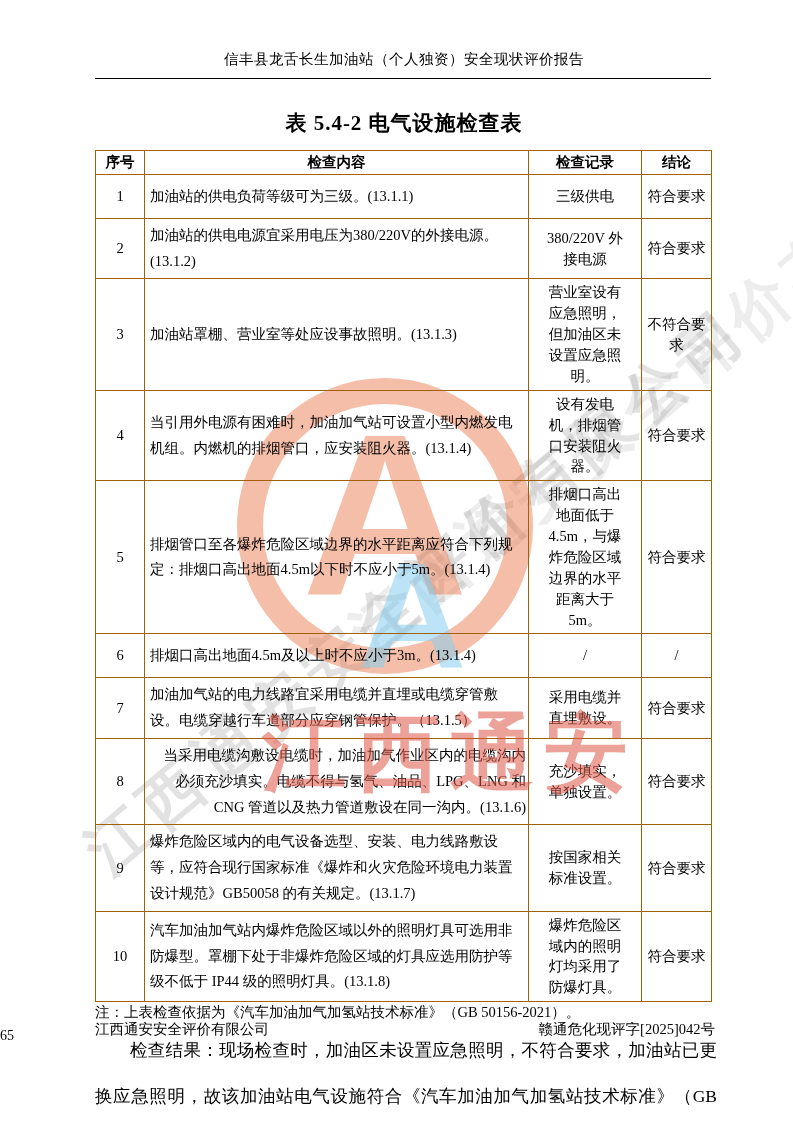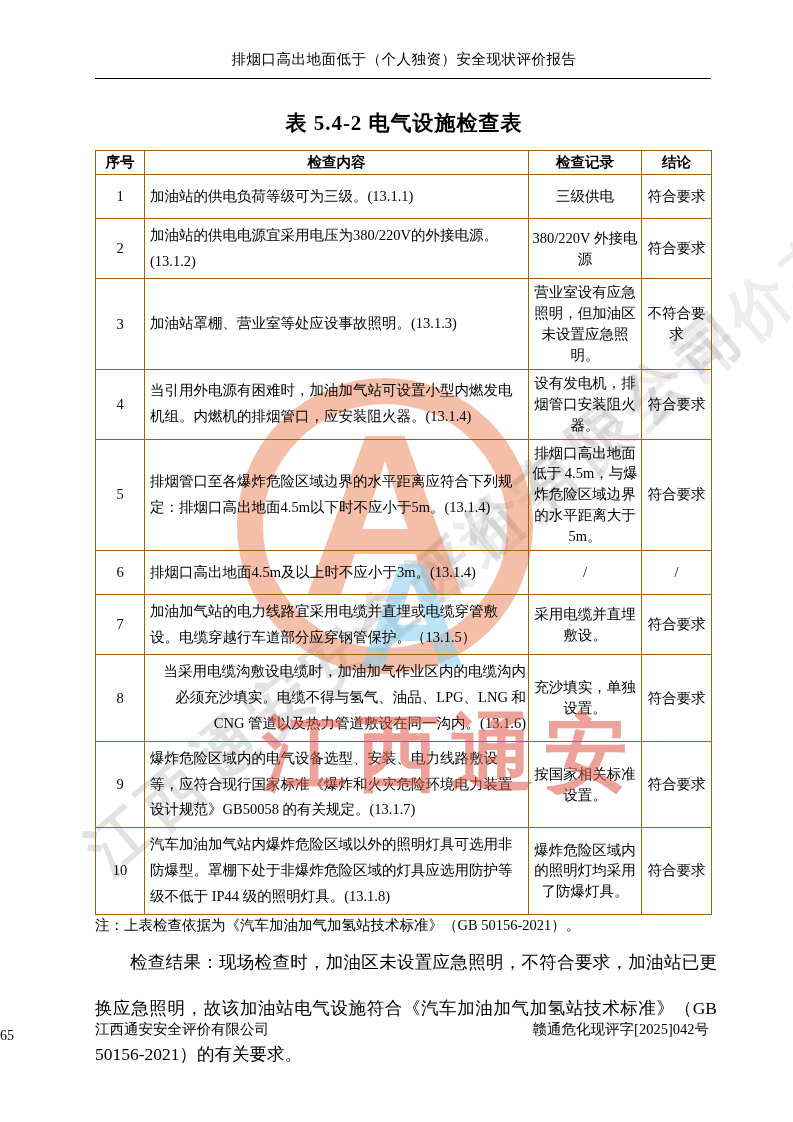--- a/index.html
+++ b/index.html
@@ -56,51 +56,51 @@
     font-size:14.5px;
   }
   table.inspection col.c-no   { width:49px; }
   table.inspection col.c-ct   { width:384px; }
   table.inspection col.c-rec  { width:113px; }
   table.inspection col.c-conc { width:70px; }
   table.inspection th, table.inspection td { border:1px solid #a16207; vertical-align:middle; }
   table.inspection th { font-weight:bold; padding:2px 1px; text-align:center; font-size:14.5px; }
   td.no         { text-align:center; padding:2px 1px; font-family:"Liberation Serif",serif; }
   td.content-c  { text-align:left;  padding:4px 2px 4px 5px; line-height:1.78; }
-  td.record     { text-align:center; padding:3px 2px; line-height:1.44; }
+  td.record     { text-align:center; padding:3px 16px; line-height:1.44; }
   td.conclusion { text-align:center; padding:11px 2px; line-height:1.44; }
   tr.bold-row td.content-c { font-weight:normal;text-align:right; }
 
   .note { font-size:14.5px; line-height:1.5; width:620px; }
   .result {
     margin-top:4px; width:622px;
     font-size:17.5px; line-height:2.62; text-align:justify; text-indent:2em;
   }
 
   .footer { position:absolute; left:0; top:1020px; width:793px; z-index:1; font-size:14.5px; }
   .footer-left  { position:absolute; left:95px;  top:0; }
-  .footer-right { position:absolute; right:84px; top:0; }
+  .footer-right { position:absolute; right:78px; top:0; }
   .footer-page  { position:absolute; left:0; width:777px; text-align:left; top:8px; font-size:14px; }
 </style>
 </head>
 <body>
 
 <div class="page">
 
   <div class="wm-layer">
     <div class="wm-diag wm-diag-1">江西通安安全评价有限公司</div>
     <div class="wm-diag wm-diag-2">江西通安安全评价有限公司</div>
     <div class="wm-ring"></div>
     <div class="wm-ring-a">A</div>
     <div class="wm-tower">A</div>
   </div>
   <div class="wm-stamp-text">江西通安</div>
 
   <div class="content">
-    <div class="page-header-text">排烟口高出地面低于（个人独资）安全现状评价报告</div>
+    <div class="page-header-text">信丰县龙舌长生加油站（个人独资）安全现状评价报告</div>
     <div class="header-rule"></div>
 
     <div class="doc-title">表 5.4-2  电气设施检查表</div>
 
     <table class="inspection">
       <colgroup>
         <col class="c-no">
           <col class="c-ct">
           <col class="c-rec">
           <col class="c-conc">

